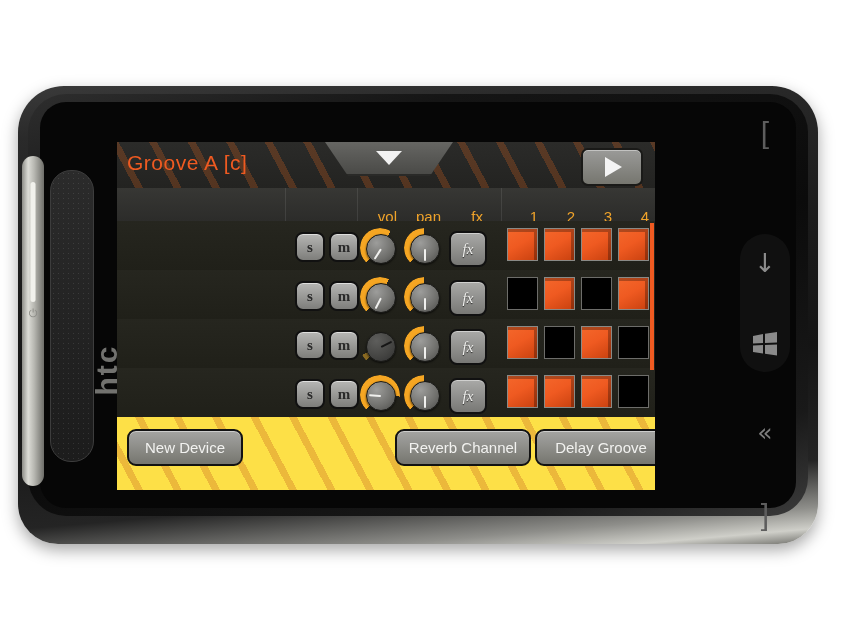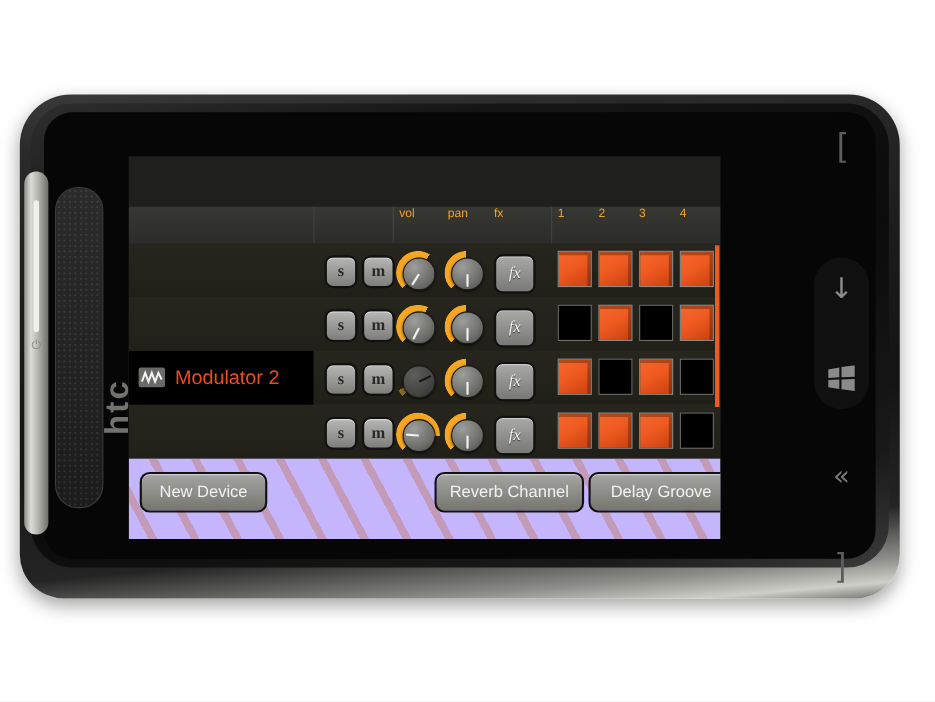--- a/index.html
+++ b/index.html
@@ -82,22 +82,22 @@
     background:linear-gradient(180deg,#9a9a98,#76766f);
     border:2px solid #1a1a18;box-shadow:inset 0 1px 0 rgba(255,255,255,.4);}
   .play-tri{position:absolute;left:22px;top:7px;width:0;height:0;
     border-top:10px solid transparent;border-bottom:10px solid transparent;
     border-left:17px solid #f4f4f4;}
 
   
   .colhead{position:absolute;left:0;top:46px;width:100%;height:33px;
     background:linear-gradient(180deg,#373734,#2c2c2a);
     border-bottom:1px solid #484845;}
-  .colhead .lbl{position:absolute;top:0;color:#f0a32a;font-size:11px;
-    text-align:left;font-family:"Liberation Sans",sans-serif;}
+  .colhead .lbl{position:absolute;top:20px;color:#f0a32a;font-size:15px;
+    text-align:right;font-family:"Liberation Sans",sans-serif;}
   .divv{position:absolute;top:0;width:1px;height:33px;background:rgba(255,255,255,.09);}
 
   
   .rows{position:absolute;left:0;top:79px;width:100%;height:196px;}
   .trow{position:absolute;left:0;width:100%;height:49px;
     background:linear-gradient(180deg,#26261f,#202019);
     border-bottom:1px solid #3a3a36;}
   .namecell{position:absolute;left:0;top:0;width:168px;height:100%;
     background:#000;display:flex;align-items:center;padding-left:8px;box-sizing:border-box;}
   .tname{color:#ef4a1c;font-size:18px;margin-left:8px;
@@ -131,21 +131,21 @@
   .steps{position:absolute;left:390px;top:7px;width:144px;height:35px;}
   .cell{position:absolute;top:0;width:31px;height:33px;
     border:1px solid #6d6d6a;box-sizing:border-box;background:#000;}
   .cell.on{background:linear-gradient(150deg,#f4672b 0%,#ef5a21 46%,#c9410f 100%);
     border-color:#8a8a86;box-shadow:inset -3px 3px 0 rgba(0,0,0,.28);}
 
   .playhead{position:absolute;left:533px;top:81px;width:4px;height:147px;background:#ef5a21;}
 
   
   .footer{position:absolute;left:0;top:275px;width:100%;height:73px;
-    background:#c4b5fd;overflow:hidden;}
+    background:#fde047;overflow:hidden;}
   .fbtn{position:absolute;top:12px;height:33px;border-radius:9px;
     background:linear-gradient(180deg,#a4a4a2,#76766f);
     border:2px solid #121212;box-shadow:inset 0 1px 0 rgba(255,255,255,.45);
     color:#f2f2f0;font-size:15px;text-align:center;line-height:33px;
     font-family:"Liberation Sans",sans-serif;white-space:nowrap;}
   #btn-new-device{left:10px;width:112px;}
   #btn-reverb{left:278px;width:132px;}
   #btn-delay{left:418px;width:128px;}
 </style>
 </head>
@@ -175,20 +175,30 @@
         <path d="M13 13 L25 12.6 L25 23.4 L13 21.8 Z" fill="#8a8a8a"></path>
       </svg>
     </div>
     <div class="hw-back">«</div>
     <div class="hw-key hw-bracket" style="top:390px">]</div>
   </div>
 </div>
 
 <div id="app-screen">
 
+  <div class="titlebar">
+    <div class="stripes"></div>
+    <div class="title-text">Groove A [c]</div>
+    <div class="dd-tab">
+      <div class="dd-caret"></div>
+    </div>
+    <div class="play-btn">
+      <div class="play-tri"></div>
+    </div>
+  </div>
 
   <div class="colhead">
     <div class="divv" style="left:168px"></div>
     <div class="divv" style="left:240px"></div>
     <div class="divv" style="left:384px"></div>
     <div class="lbl" style="left:246px;width:34px">vol</div>
     <div class="lbl" style="left:290px;width:34px">pan</div>
     <div class="lbl" style="left:332px;width:34px">fx</div>
     <div class="lbl" style="left:390px;width:31px">1</div>
     <div class="lbl" style="left:427px;width:31px">2</div>
@@ -237,27 +247,20 @@
         </div>
         <div class="fxbtn">fx</div>
         <div class="steps">
           <div class="cell" style="left: 0px;"></div>
           <div class="cell on" style="left: 37px;"></div>
           <div class="cell" style="left: 74px;"></div>
           <div class="cell on" style="left: 111px;"></div>
         </div>
       </div>
       <div class="trow" style="top: 98px;">
-        <div class="namecell">
-          <span class="ticon"><svg width="26" height="22" viewBox="0 0 26 22">
-              <rect x="1" y="2" width="24" height="18" rx="2" fill="#6a6a68"></rect>
-              <polyline points="4,15 7,7 10,15 13,7 16,15 19,7 22,13" fill="none" stroke="#f4f4f2" stroke-width="1.8"></polyline>
-            </svg></span>
-          <span class="tname">Modulator 2</span>
-        </div>
         <div class="sbtn">s</div>
         <div class="mbtn">m</div>
         <div class="knob vol dim">
           <div class="arc" style="background: conic-gradient(from 225deg, rgb(138, 106, 34) 0deg, rgb(138, 106, 34) 18.9deg, rgba(0, 0, 0, 0) 18.9deg, rgba(0, 0, 0, 0) 360deg); mask: radial-gradient(circle, transparent 13px, rgb(0, 0, 0) 13.5px);"></div>
           <div class="cap">
             <div class="ptr" style="transform: translate(-50%, -100%) rotate(63.9deg); transform-origin: 50% 100%; top: 50%; left: 50%;"></div>
           </div>
         </div>
         <div class="knob pan">
           <div class="arc" style="background: conic-gradient(from 225deg, rgb(245, 166, 35) 0deg, rgb(245, 166, 35) 135deg, rgba(0, 0, 0, 0) 135deg, rgba(0, 0, 0, 0) 360deg); mask: radial-gradient(circle, transparent 13px, rgb(0, 0, 0) 13.5px);"></div>

